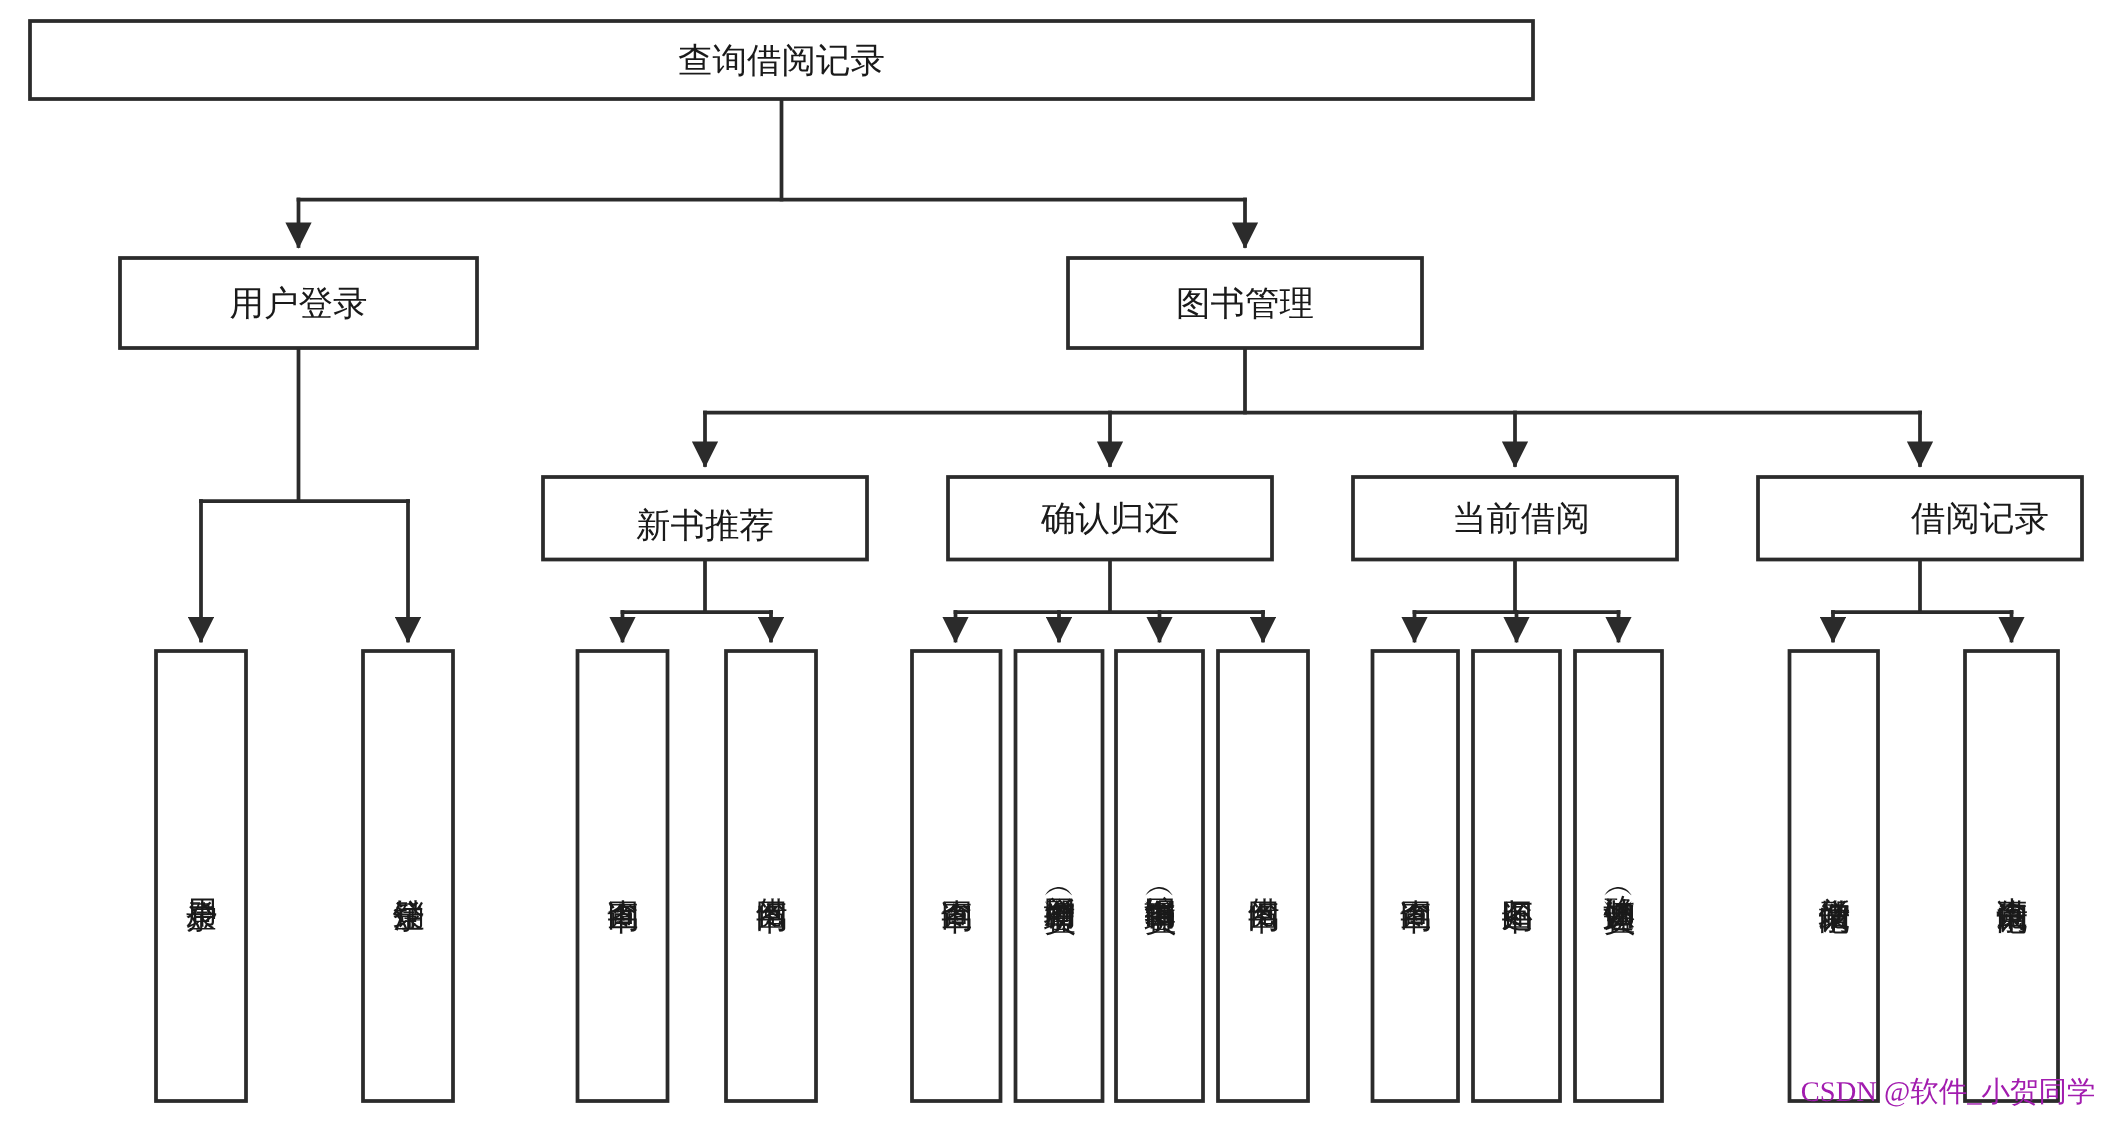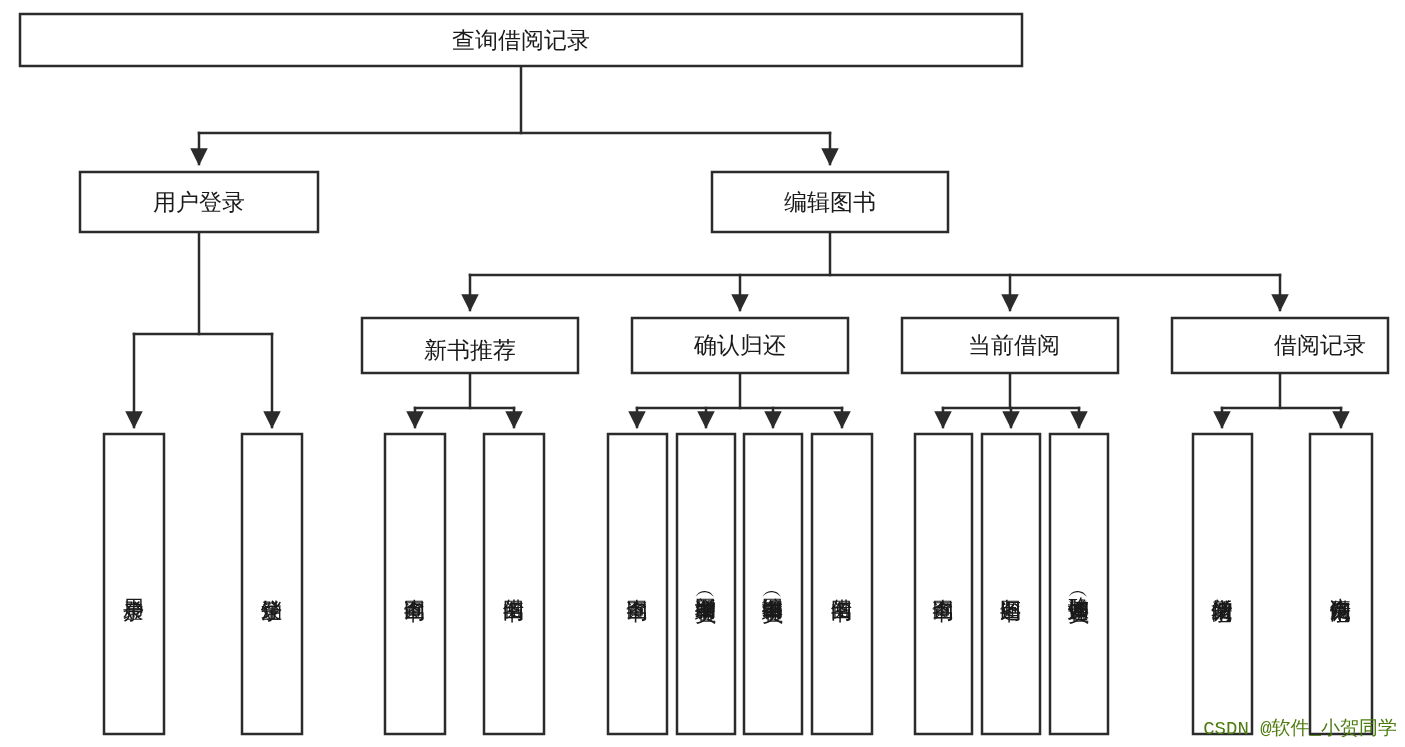--- a/index.html
+++ b/index.html
@@ -63,22 +63,22 @@
     color: #1a1a1a;
     font-family: "Liberation Sans", "DejaVu Sans", sans-serif;
     white-space: nowrap;
     pointer-events: none;
   }
   .watermark {
     position: absolute;
     right: 8px;
     bottom: 6px;
     font-size: 19px;
-    color: #4d7c0f;
-    font-family: Liberation Mono, monospace;
+    color: #a21caf;
+    font-family: Liberation Serif, serif;
     white-space: nowrap;
     pointer-events: none;
   }
 </style>
 </head>
 <body>
 
 <div id="stage">
 
   <svg class="diagram" viewBox="0 0 1405 747">
@@ -152,21 +152,21 @@
     <rect class="node-box" x="915" y="434" width="57" height="300"></rect>
     <rect class="node-box" x="982" y="434" width="58" height="300"></rect>
     <rect class="node-box" x="1050" y="434" width="58" height="300"></rect>
     <rect class="node-box" x="1193" y="434" width="59" height="300"></rect>
     <rect class="node-box" x="1310" y="434" width="62" height="300"></rect>
   </svg>
 
   <div class="htext-wrap" style="left:20px; top:14px; width:1002px; height:52px;">查询借阅记录</div>
 
   <div class="htext-wrap" style="left:80px; top:172px; width:238px; height:60px;">用户登录</div>
-  <div class="htext-wrap" style="left:712px; top:172px; width:236px; height:60px;">编辑图书</div>
+  <div class="htext-wrap" style="left:712px; top:172px; width:236px; height:60px;">图书管理</div>
 
   <div class="htext-wrap" style="left:362px; top:318px; width:216px; height:65px;">新书推荐</div>
   <div class="htext-wrap" style="left:632px; top:318px; width:216px; height:55px;">确认归还</div>
   <div class="htext-wrap" style="left:902px; top:318px; width:224px; height:55px;">当前借阅</div>
   <div class="htext-wrap" style="left:1212px; top:318px; width:216px; height:55px;">借阅记录</div>
 
   <div class="vtext-wrap" style="left:104px; top:434px; width:60px; height:300px;">用户登录</div>
   <div class="vtext-wrap" style="left:242px; top:434px; width:60px; height:300px;">注销登录</div>
   <div class="vtext-wrap" style="left:385px; top:434px; width:60px; height:300px;">查询图书</div>
   <div class="vtext-wrap" style="left:484px; top:434px; width:60px; height:300px;">借阅图书</div>

